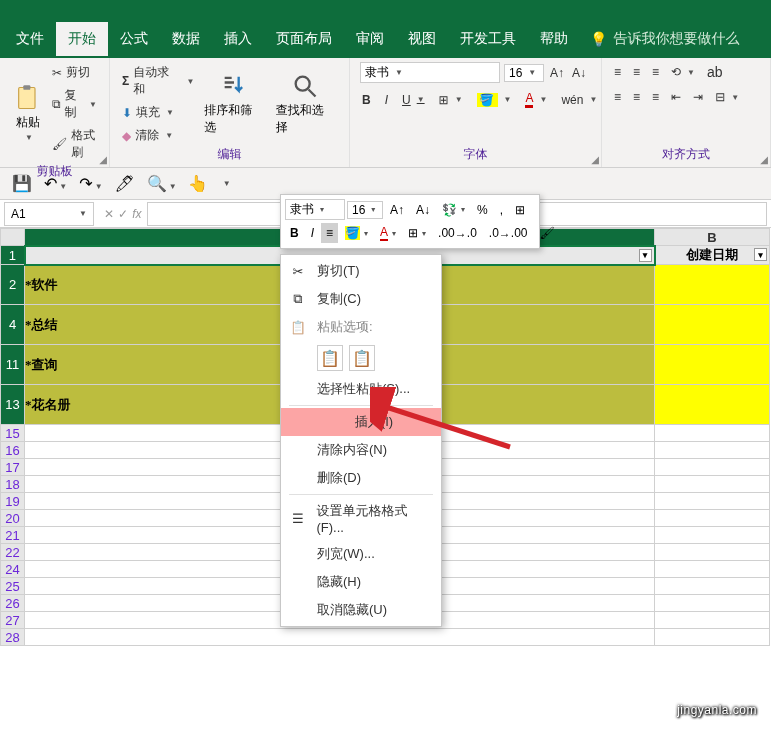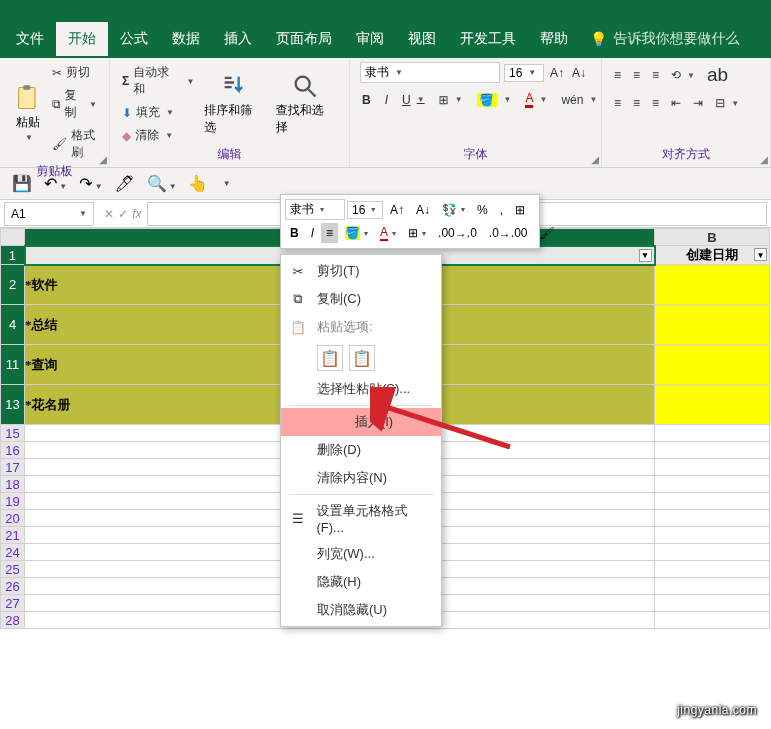--- a/index.html
+++ b/index.html
@@ -191,21 +191,21 @@
     <span class="launcher">◢</span>
   </div>
 
   <div class="ribbon-group" style="flex:1;position:relative;">
     <div class="ribbon-col" style="gap:6px;">
       <div class="ribbon-row" style="gap:8px;">
         <span class="rbtn">≡</span>
         <span class="rbtn">≡</span>
         <span class="rbtn">≡</span>
         <span class="rbtn">⟲<span class="drop-tri">▼</span></span>
-        <span class="rbtn" style="font-size:19px;">ab</span>
+        <span class="rbtn" style="font-size:14px;">ab</span>
       </div>
       <div class="ribbon-row" style="gap:8px;">
         <span class="rbtn">≡</span>
         <span class="rbtn">≡</span>
         <span class="rbtn">≡</span>
         <span class="rbtn">⇤</span>
         <span class="rbtn">⇥</span>
         <span class="rbtn">⊟<span class="drop-tri">▼</span></span>
       </div>
     </div>
@@ -297,20 +297,25 @@
           <td class="cell"></td>
           <td class="cell"></td>
         </tr>
   <tr>
           <td class="rowhdr">20</td>
           <td class="cell"></td>
           <td class="cell"></td>
         </tr>
   <tr>
           <td class="rowhdr">21</td>
+          <td class="cell"></td>
+          <td class="cell"></td>
+        </tr>
+  <tr>
+          <td class="rowhdr">22</td>
           <td class="cell"></td>
           <td class="cell"></td>
         </tr>
   <tr>
           <td class="rowhdr">24</td>
           <td class="cell"></td>
           <td class="cell"></td>
         </tr>
   <tr>
           <td class="rowhdr">25</td>
@@ -397,25 +402,25 @@
       <span class="ctx-ico"></span>
       <span>选择性粘贴(S)...</span>
     </div>
   <div class="ctx-sep"></div>
   <div class="ctx-item hover">
       <span class="ctx-ico"></span>
       <span>插入(I)</span>
     </div>
   <div class="ctx-item">
       <span class="ctx-ico"></span>
+      <span>清除内容(N)</span>
+    </div>
+  <div class="ctx-item">
+      <span class="ctx-ico"></span>
       <span>删除(D)</span>
-    </div>
-  <div class="ctx-item">
-      <span class="ctx-ico"></span>
-      <span>清除内容(N)</span>
     </div>
   <div class="ctx-sep"></div>
   <div class="ctx-item">
       <span class="ctx-ico">☰</span>
       <span>设置单元格格式(F)...</span>
     </div>
   <div class="ctx-item">
       <span class="ctx-ico"></span>
       <span>列宽(W)...</span>
     </div>

